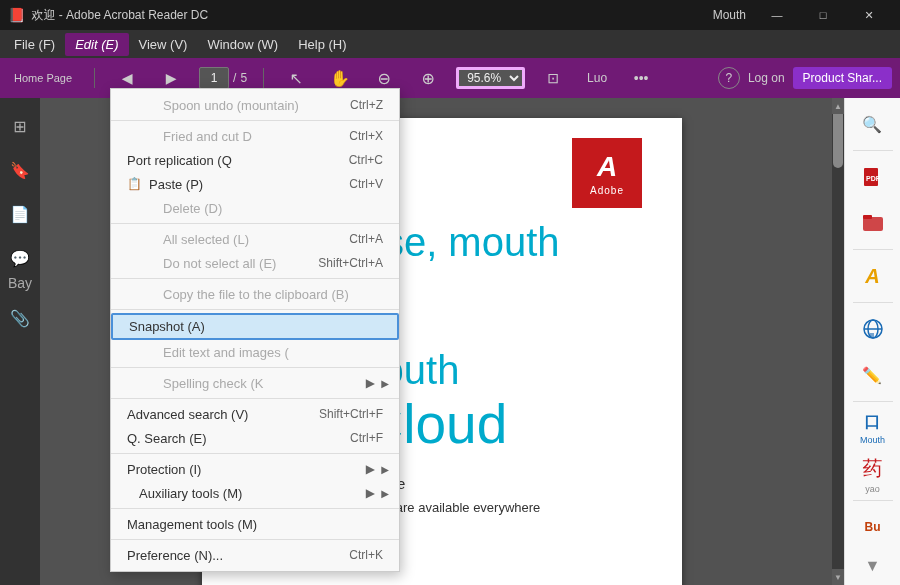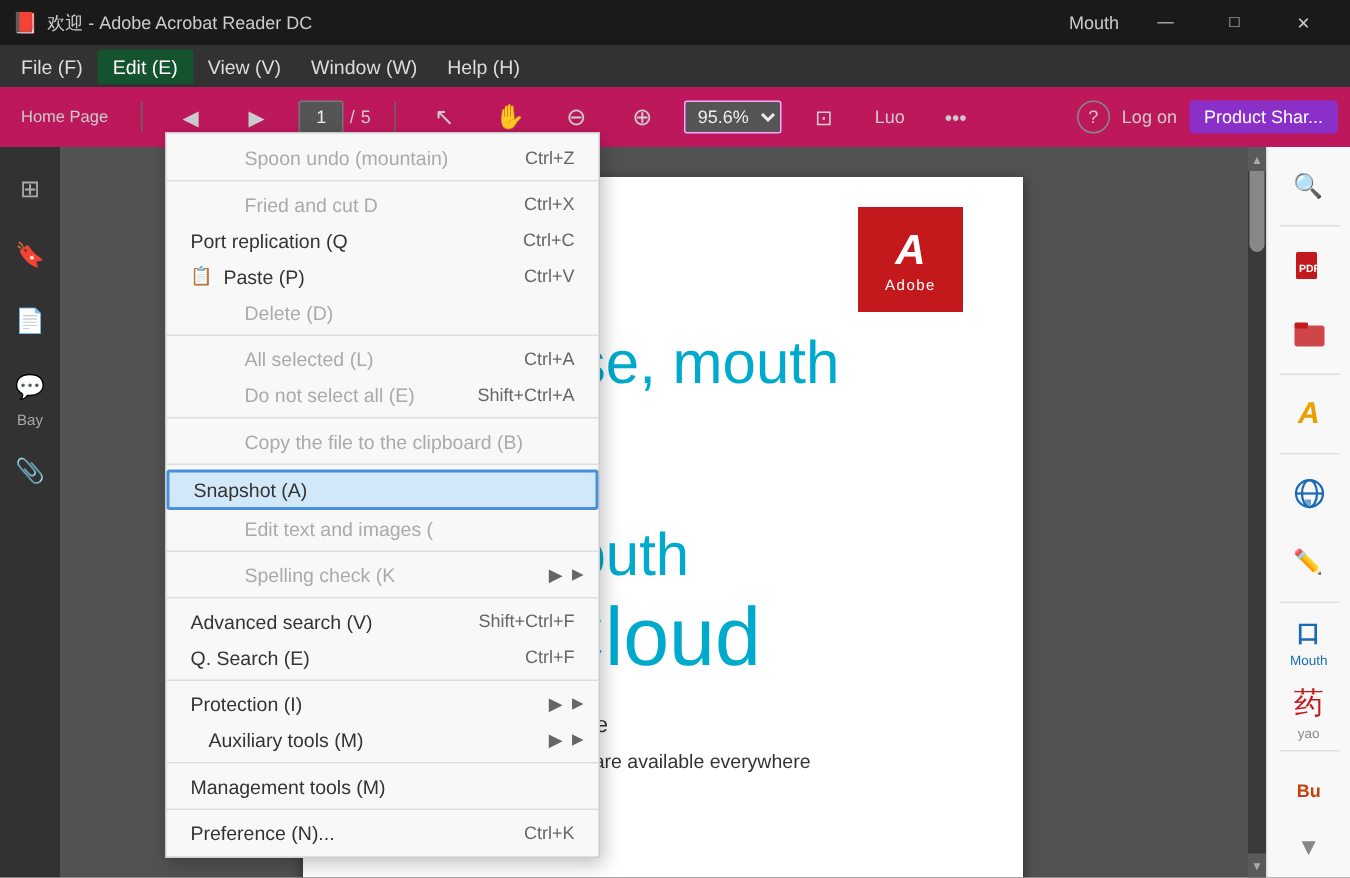--- a/index.html
+++ b/index.html
@@ -33,26 +33,26 @@
       position: relative;
       z-index: 100;
     }
     .menu-item {
       padding: 4px 10px;
       color: #ddd;
       font-size: 13px;
       cursor: pointer;
       border-radius: 2px;
     }
-    .menu-item.active { background: #14532d; color: white; }
+    .menu-item.active { background: #701a75; color: white; font-style: italic; }
 
     
     .toolbar {
       width: 100%; height: 40px;
-      background: #be185d;
+      background: #701a75;
       display: flex; align-items: center;
       padding: 0 8px;
       gap: 12px;
       position: relative;
       z-index: 50;
     }
     .toolbar-btn {
       width: 32px; height: 28px;
       display: flex; align-items: center; justify-content: center;
       color: #ccc; font-size: 14px; cursor: pointer;
@@ -60,21 +60,21 @@
     }
     .toolbar-sep { width: 1px; height: 20px; background: #666; margin: 0 4px; }
     .page-nav { display: flex; align-items: center; gap: 4px; color: #ccc; font-size: 12px; }
     .page-input {
       width: 30px; height: 22px;
       background: #555; border: 1px solid #777;
       color: #eee; text-align: center; font-size: 12px;
       border-radius: 2px;
     }
     .zoom-select {
-      background: #555; border: 1px solid #f0abfc;
+      background: #555; border: 3px solid #f0abfc;
       color: #eee; font-size: 12px; height: 22px;
       border-radius: 2px; padding: 0 4px;
       cursor: pointer;
     }
     .toolbar-right { margin-left: auto; display: flex; align-items: center; gap: 8px; }
     .help-btn {
       width: 22px; height: 22px; border-radius: 50%;
       border: 1px solid #888; color: #ccc; font-size: 12px;
       display: flex; align-items: center; justify-content: center;
       cursor: pointer;
@@ -104,21 +104,21 @@
       gap: 4px;
       flex-shrink: 0;
     }
     .sidebar-icon {
       width: 32px; height: 32px;
       display: flex; align-items: center; justify-content: center;
       color: #aaa; font-size: 16px; cursor: pointer;
       border-radius: 3px;
     }
     .sidebar-label {
-      color: #aaa; font-size: 10px; text-align: center;
+      color: #aaa; font-size: 14px; text-align: center;
       line-height: 1;
     }
     .sidebar-item { display: flex; flex-direction: column; align-items: center; gap: 2px; cursor: pointer; padding: 4px 0; }
 
     
     .content-area {
       flex: 1;
       background: #525252;
       position: relative;
       overflow: hidden;

